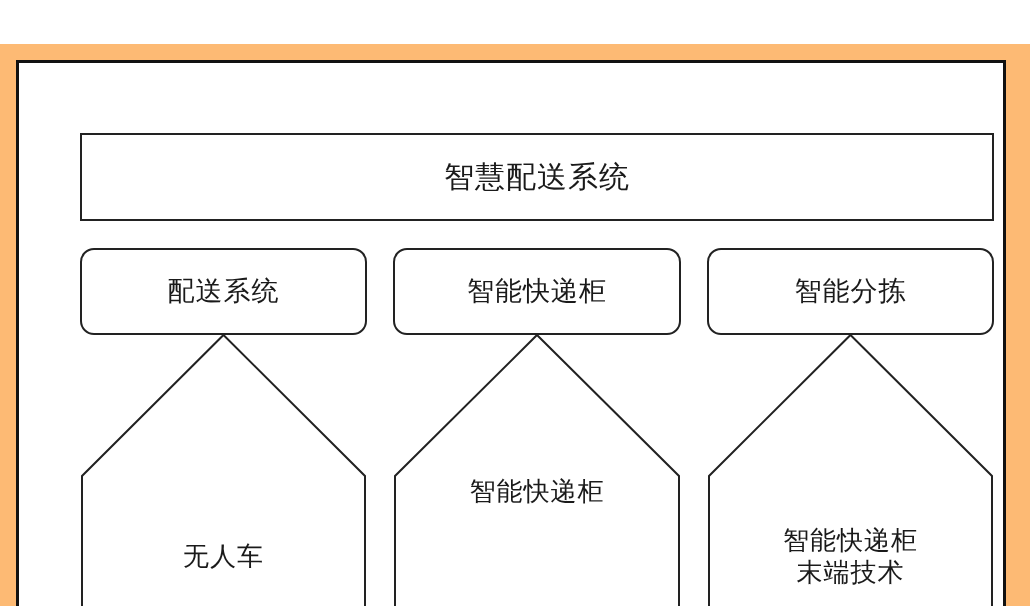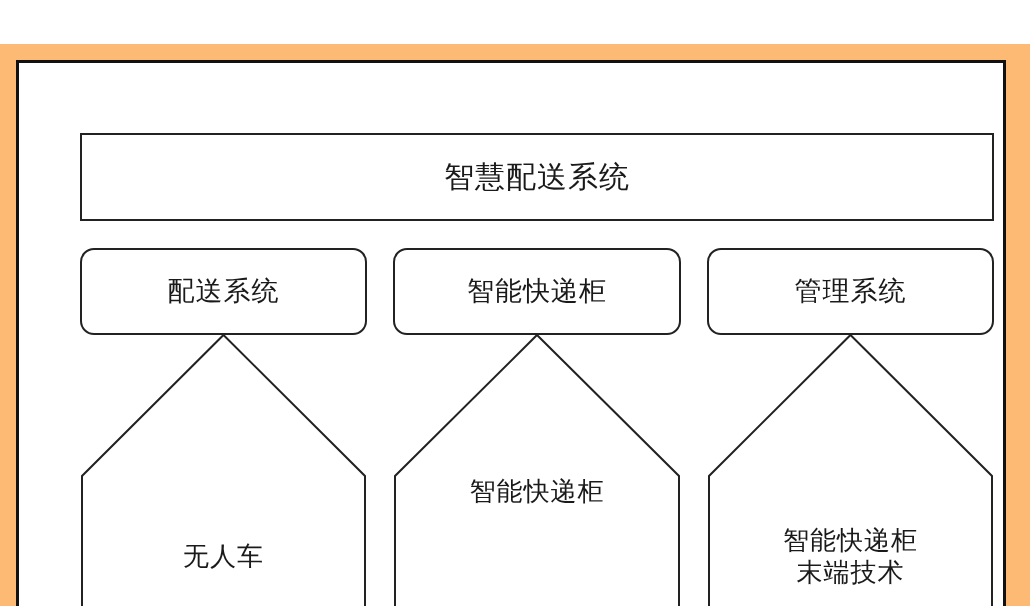--- a/index.html
+++ b/index.html
@@ -147,21 +147,21 @@
 
     <div class="branch-box branch-0">
       <span class="branch-label">配送系统</span>
     </div>
 
     <div class="branch-box branch-1">
       <span class="branch-label">智能快递柜</span>
     </div>
 
     <div class="branch-box branch-2">
-      <span class="branch-label">管理系统</span>
+      <span class="branch-label">智能分拣</span>
     </div>
 
     <div class="leaf-wrap leaf-0">
       <svg class="leaf-svg" viewBox="0 0 287 287" preserveAspectRatio="none">
         <polygon points="143.5,2 285,143 285,285 2,285 2,143"></polygon>
       </svg>
       <div class="leaf-text">
         <span class="leaf-line">无人车</span>
       </div>
     </div>

